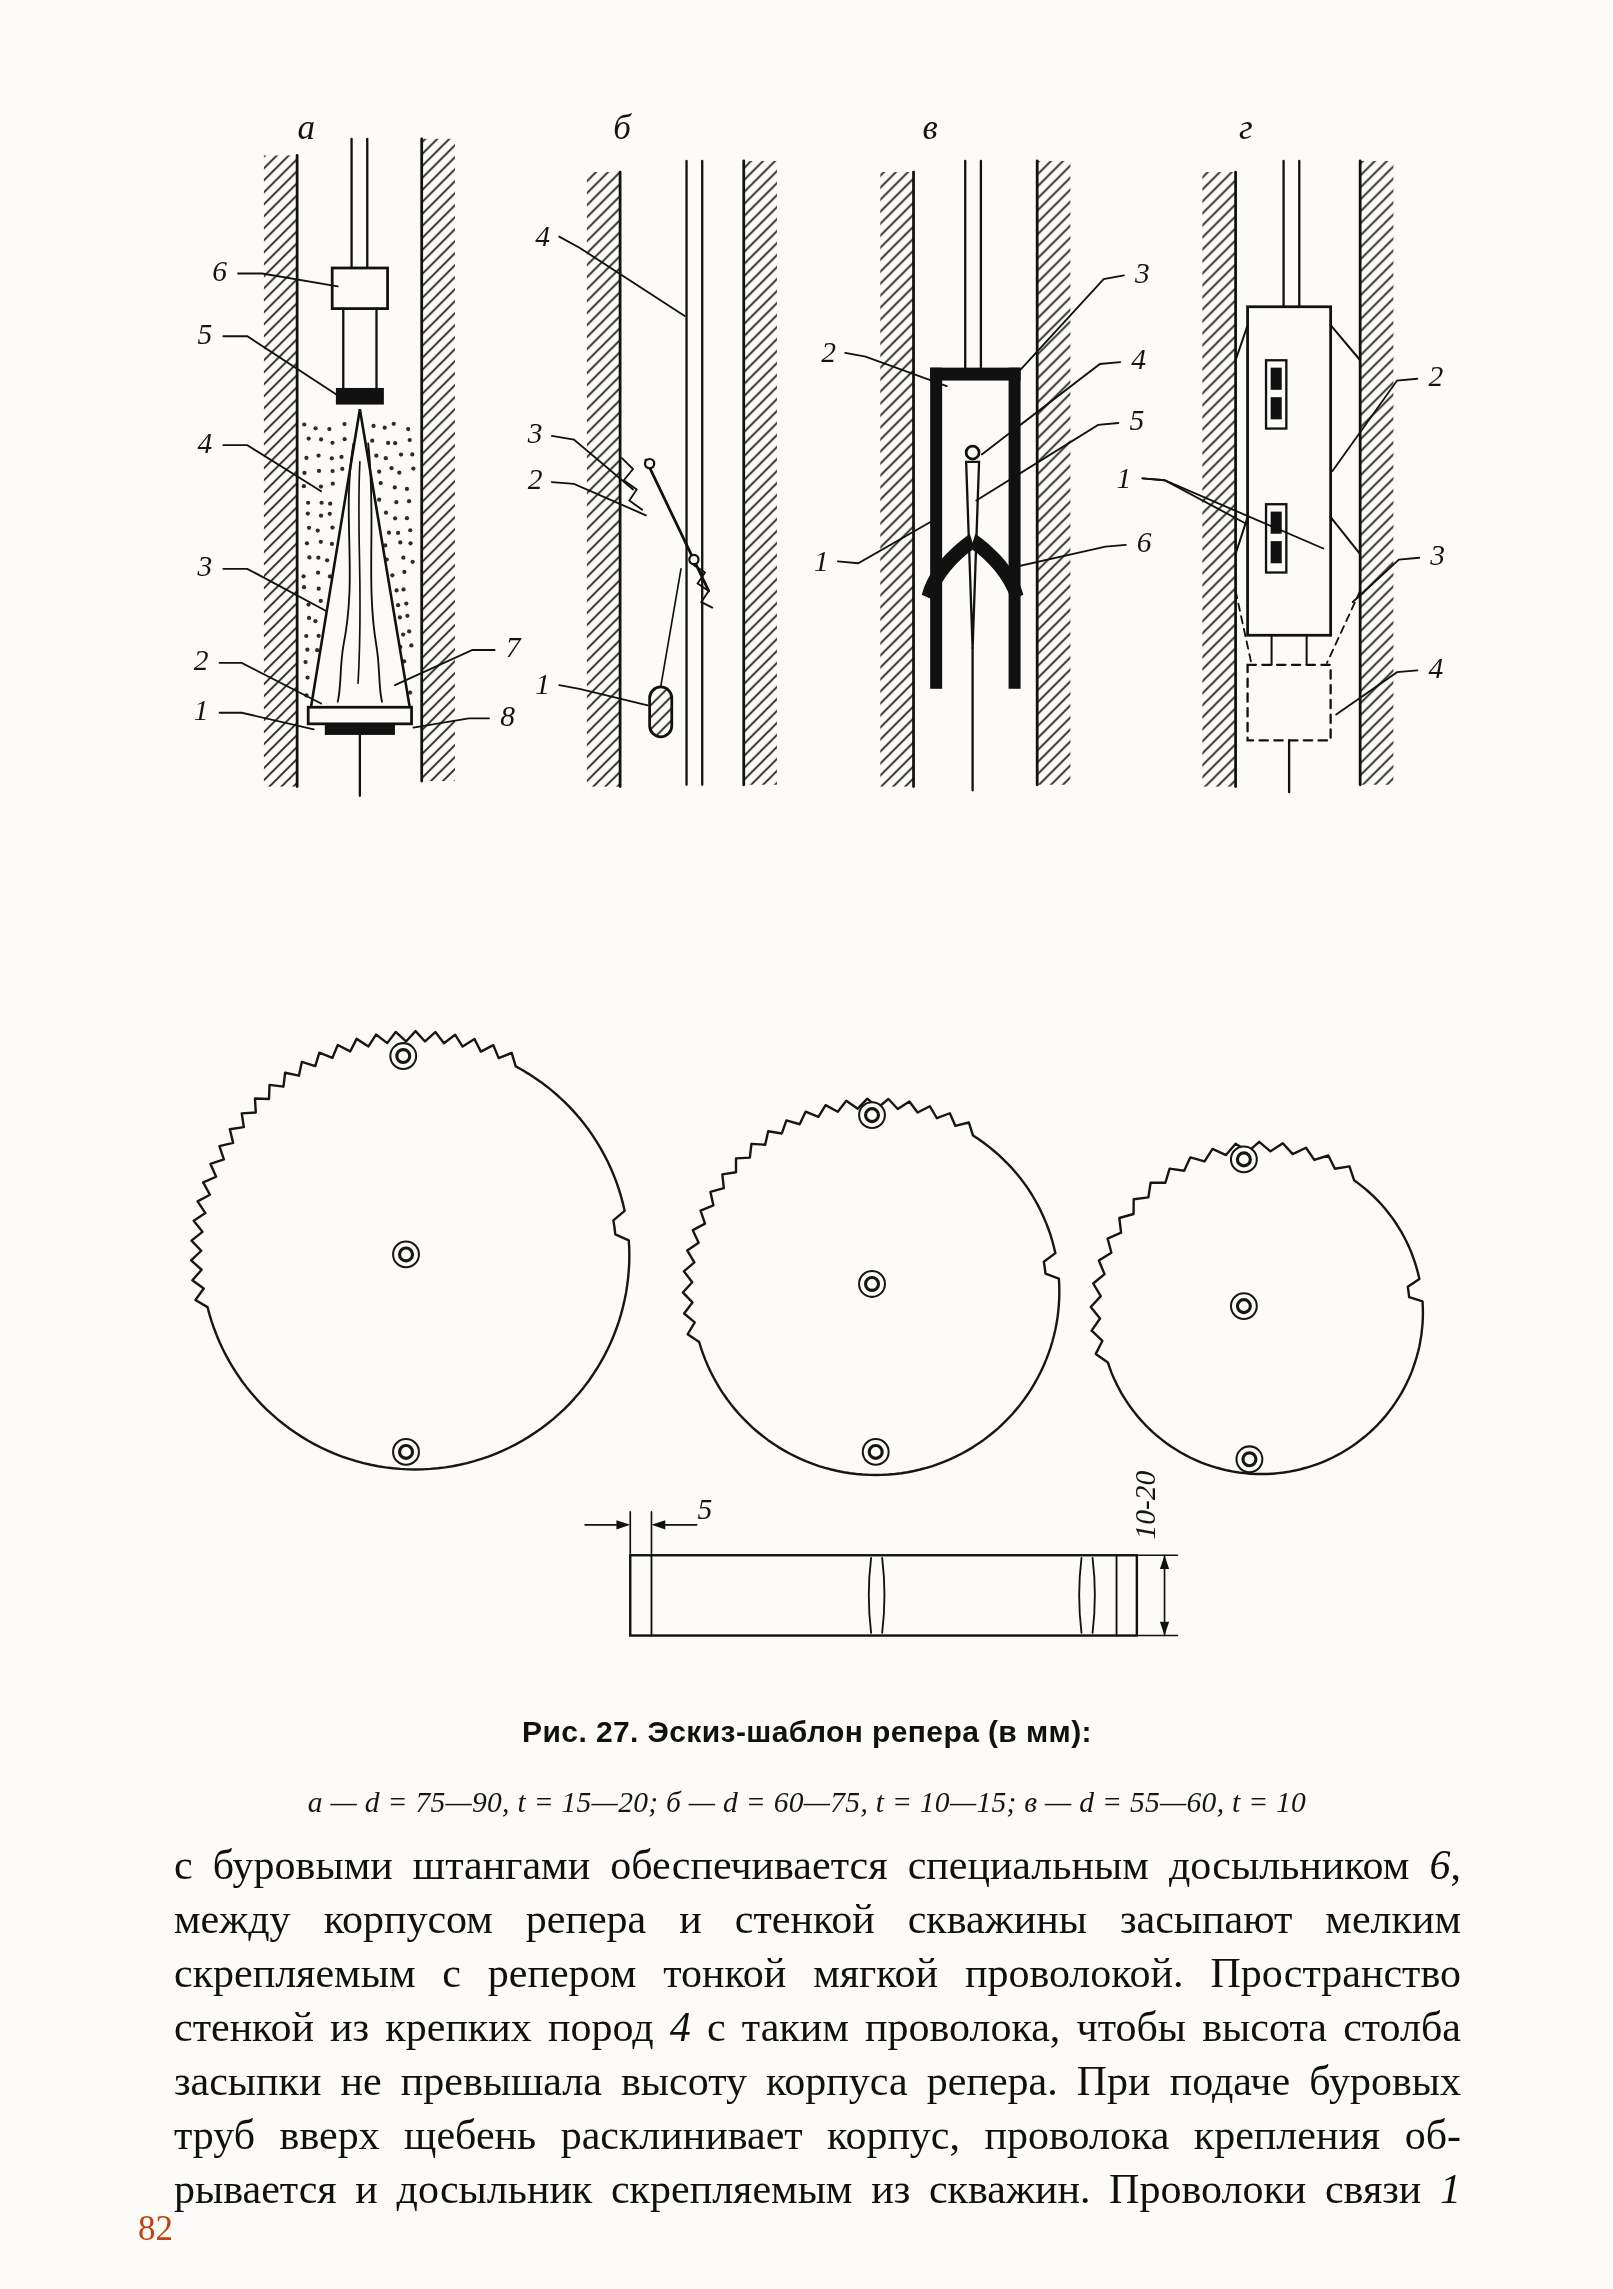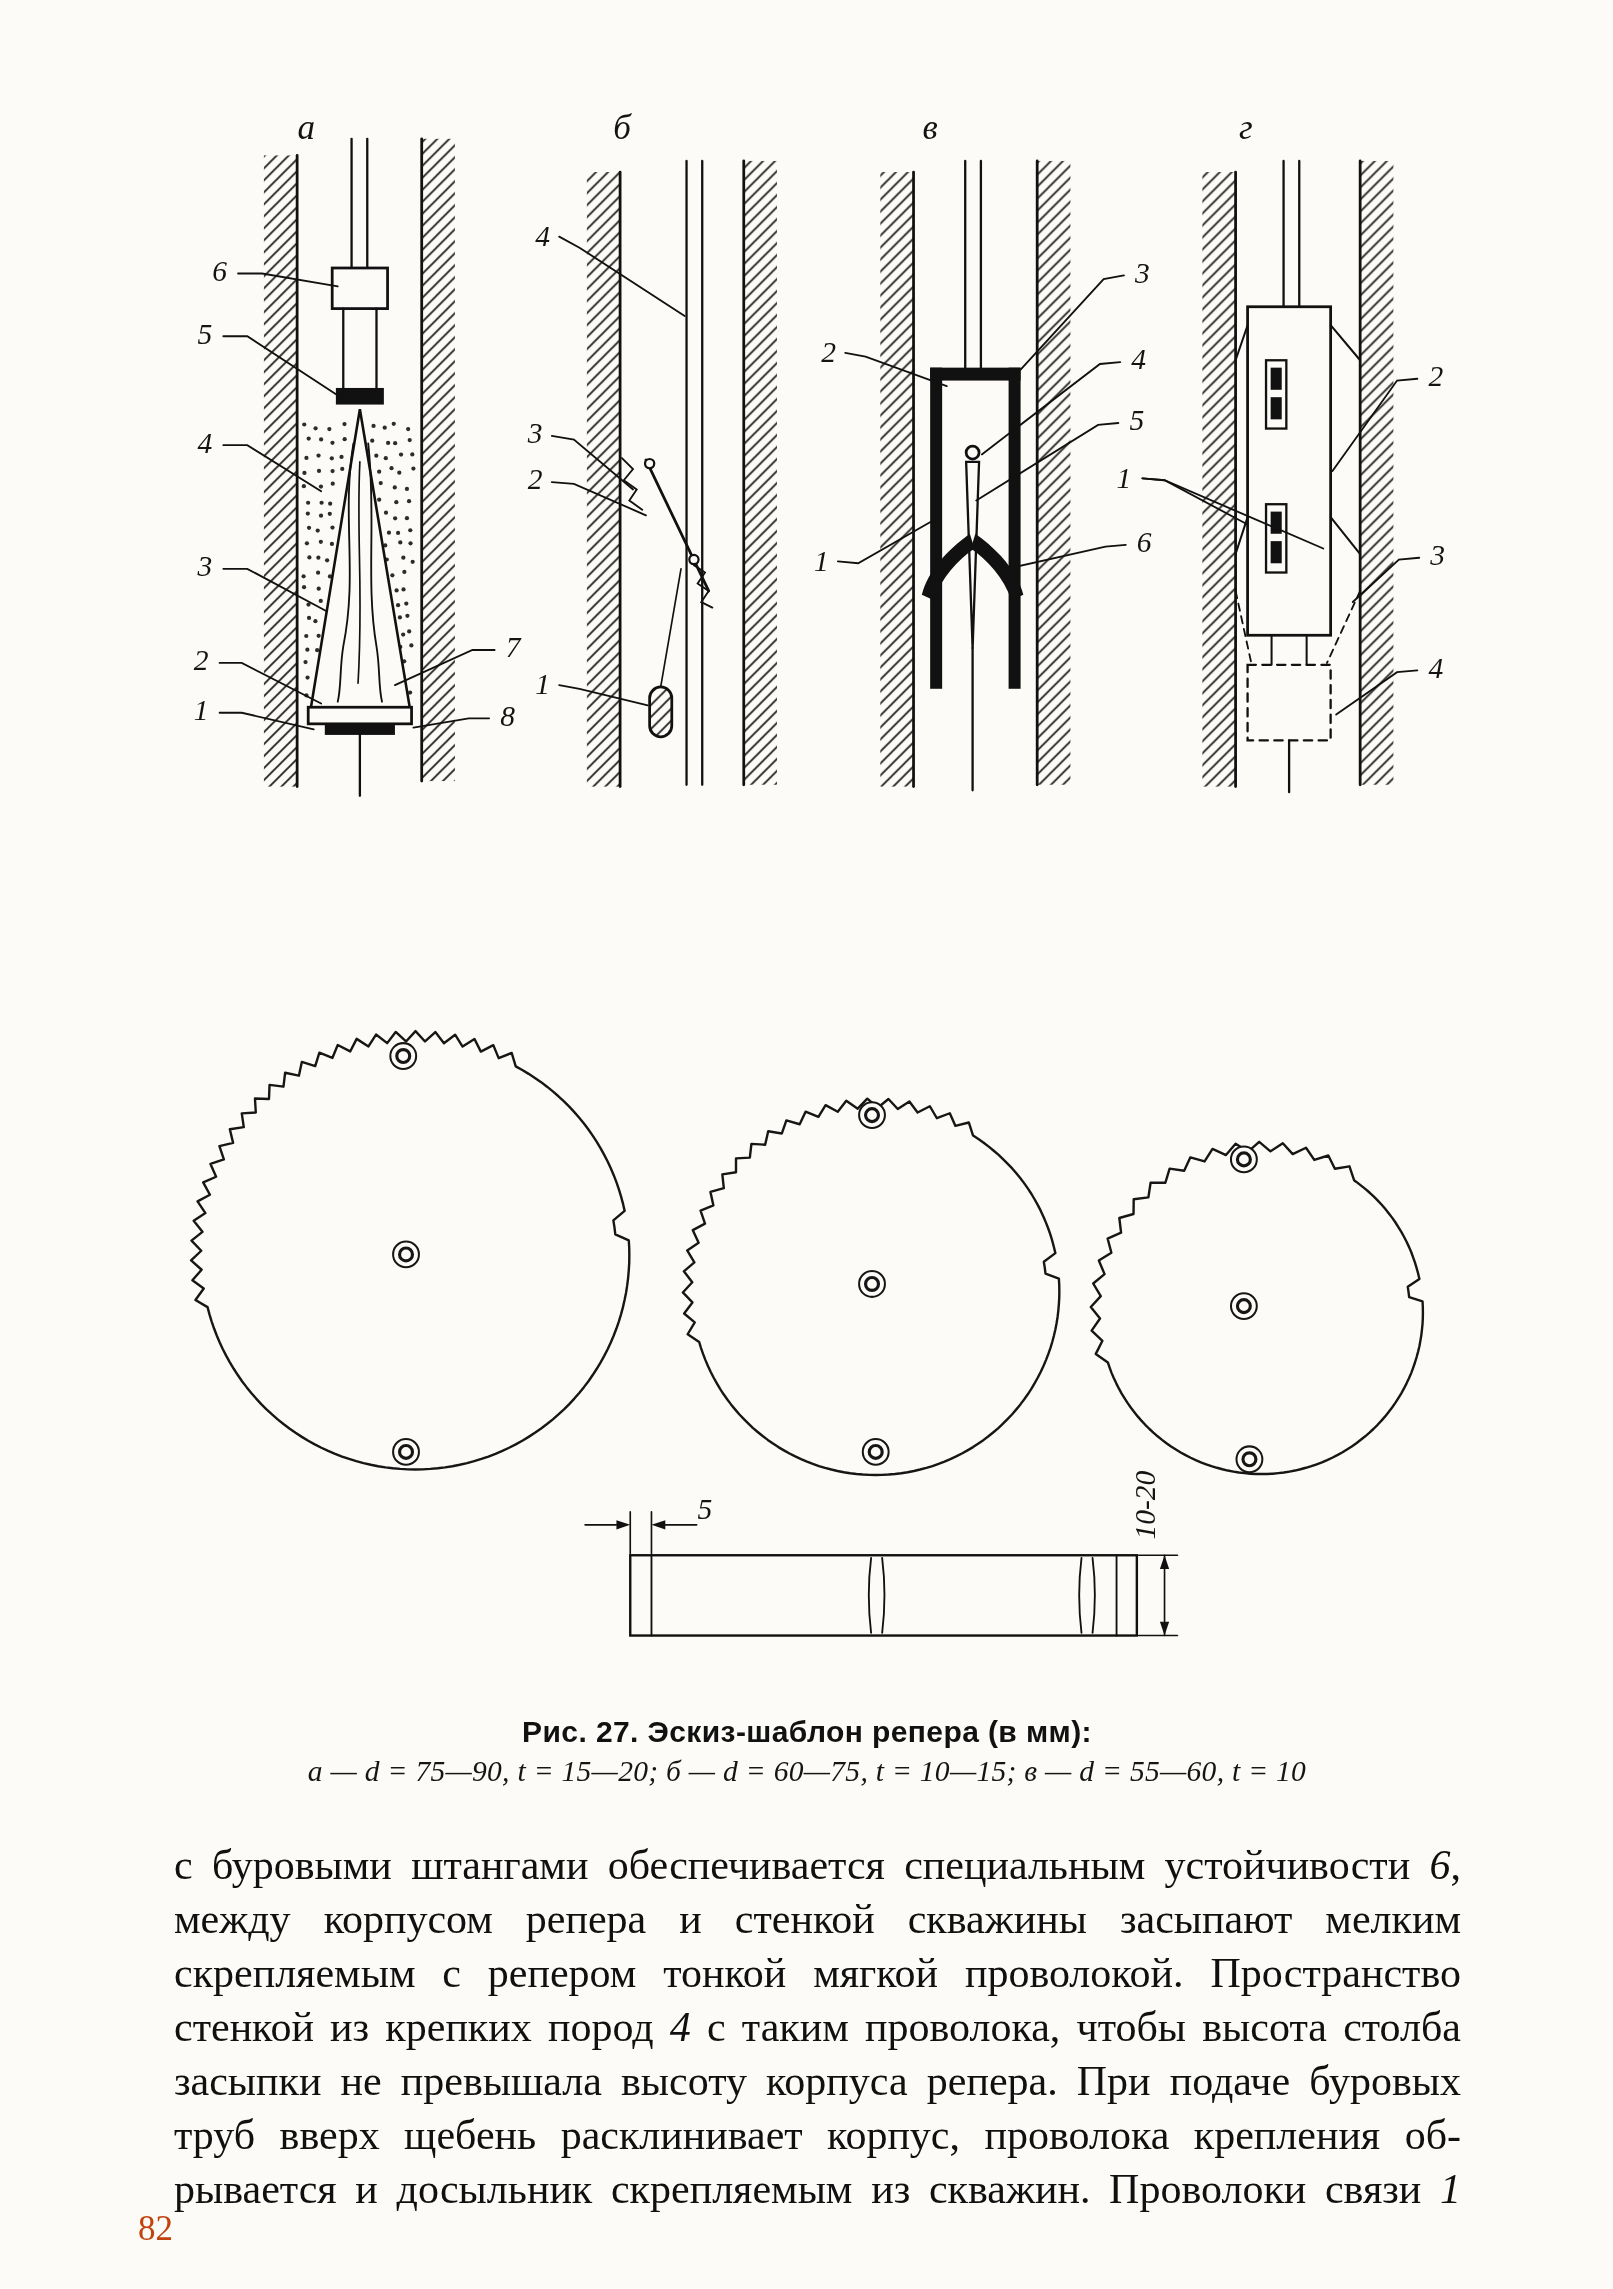--- a/index.html
+++ b/index.html
@@ -8,21 +8,21 @@
     background:#fcfbf7;color:#161616;overflow:hidden;
     font-family:"Liberation Serif",serif;
   }
   .abs{position:absolute;}
   .cap{
     font-family:"Liberation Sans",sans-serif;font-weight:bold;
     font-size:30px;text-align:center;letter-spacing:0.4px;color:#111;
   }
   .vals{
     font-family:"Liberation Serif",serif;font-style:italic;
-    font-size:29.5px;text-align:center;color:#151515;letter-spacing:0.3px;
+    font-size:29.5px;text-align:center;color:#151515;letter-spacing:0.3px;margin-top:31px;
   }
   .bodytext{font-size:42px;line-height:54px;color:#101010;}
   .bline{text-align:justify;text-align-last:justify;white-space:normal;}
   .bline i{font-style:italic;}
   .pagenum{font-size:35px;color:#c2410c;}
   svg{display:block;}
   svg text{font-family:"Liberation Serif",serif;font-style:italic;fill:#141414;}
   svg .lbl{font-size:38px;}
   svg .co{font-size:32px;}
   svg .dim{font-size:32px;}
@@ -339,21 +339,21 @@
       <polygon points="1262,1772 1257,1757 1267,1757" fill="#111"></polygon>
       <text class="dim" x="1252" y="1668" transform="rotate(-90 1252 1668)">10-20</text>
     </g>
   </svg>
 
 
   <div class="abs cap" style="left:102px;top:1715px;width:1410px">Рис. 27. Эскиз-шаблон репера (в мм):</div>
   <div class="abs vals" style="left:102px;top:1755px;width:1410px">а — d = 75—90,  t = 15—20;  б — d = 60—75,  t = 10—15;  в — d = 55—60,  t = 10</div>
 
   <div class="abs bodytext" style="left:174px;top:1838px;width:1287px">
-    <div class="bline"><span>с буровыми штангами обеспечивается специальным устойчивости </span><i>6</i><span>,</span></div>
+    <div class="bline"><span>с буровыми штангами обеспечивается специальным досыльником </span><i>6</i><span>,</span></div>
     <div class="bline"><span>между корпусом репера и стенкой скважины засыпают мелким</span><i></i><span></span></div>
     <div class="bline"><span>скрепляемым с репером тонкой мягкой проволокой. Пространство</span><i></i><span></span></div>
     <div class="bline"><span>стенкой из крепких пород </span><i>4</i><span> с таким проволока, чтобы высота столба</span></div>
     <div class="bline"><span>засыпки не превышала высоту корпуса репера. При подаче буровых</span><i></i><span></span></div>
     <div class="bline"><span>труб вверх щебень расклинивает корпус, проволока крепления об-</span><i></i><span></span></div>
     <div class="bline"><span>рывается и досыльник скрепляемым из скважин. Проволоки связи </span><i>1</i><span></span></div>
   </div>
 
   <div class="abs pagenum" style="left:138px;top:2209px">82</div>
 </div>

